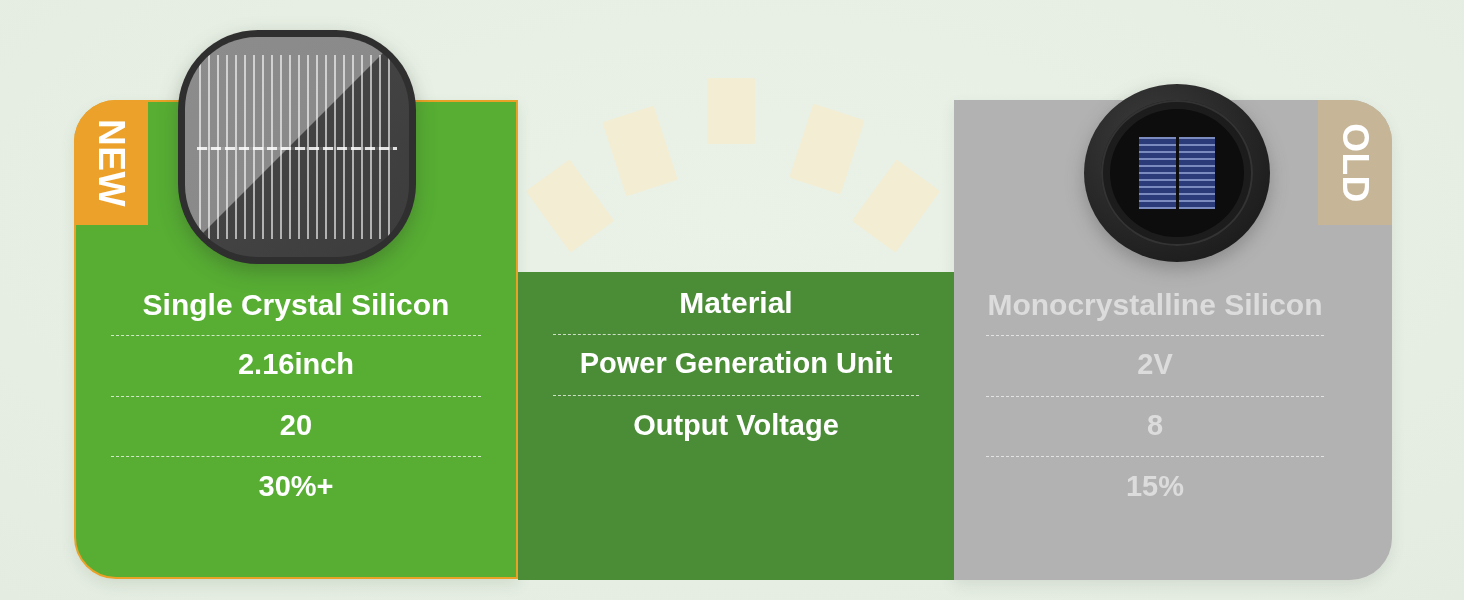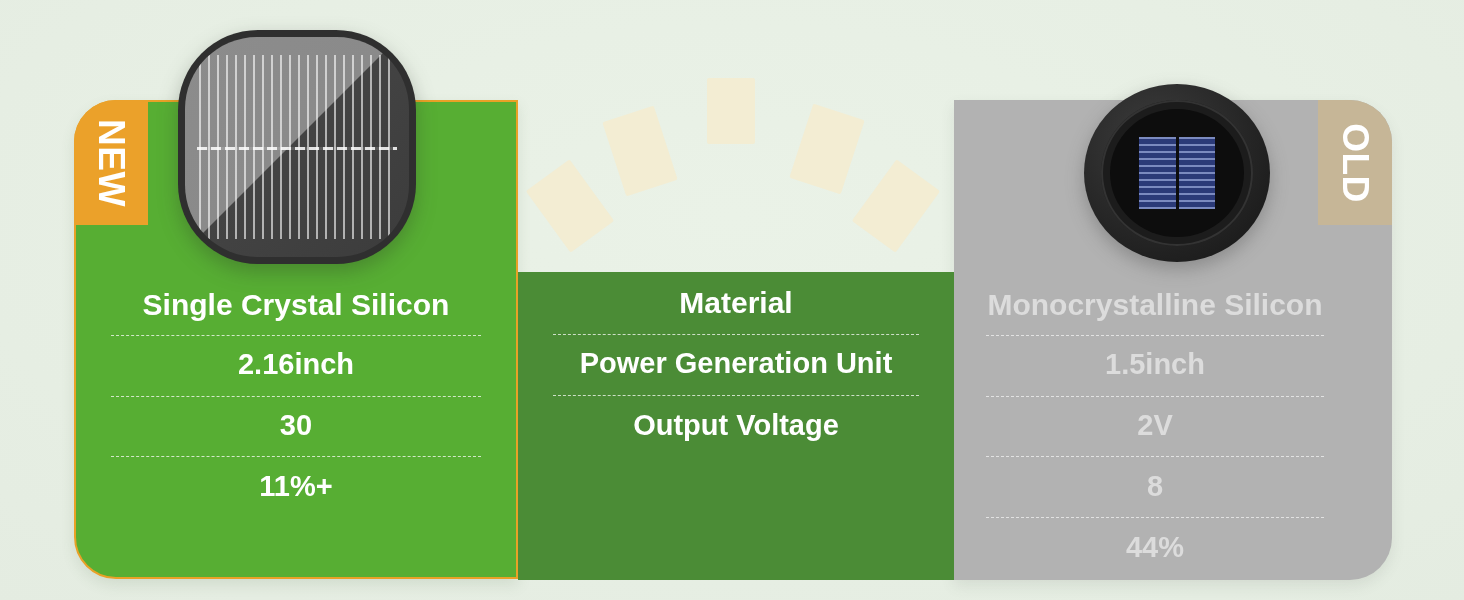--- a/index.html
+++ b/index.html
@@ -329,50 +329,47 @@
   </div>
 
   <div class="rows rows-new">
     <div class="row">
       <span class="row-text">Single Crystal Silicon</span>
     </div>
     <div class="row">
       <span class="row-text">2.16inch</span>
     </div>
     <div class="row">
-      <span class="row-text">30</span>
-    </div>
-    <div class="row">
-      <span class="row-text">11%+</span>
+      <span class="row-text">20</span>
+    </div>
+    <div class="row">
+      <span class="row-text">30%+</span>
     </div>
   </div>
 
   <div class="rows rows-center">
     <div class="row">
       <span class="row-text">Material</span>
     </div>
     <div class="row">
       <span class="row-text">Power Generation Unit</span>
     </div>
     <div class="row">
       <span class="row-text">Output Voltage</span>
     </div>
   </div>
 
   <div class="rows rows-old">
     <div class="row">
       <span class="row-text">Monocrystalline Silicon</span>
     </div>
     <div class="row">
-      <span class="row-text">1.5inch</span>
-    </div>
-    <div class="row">
       <span class="row-text">2V</span>
     </div>
     <div class="row">
       <span class="row-text">8</span>
     </div>
     <div class="row">
-      <span class="row-text">44%</span>
+      <span class="row-text">15%</span>
     </div>
   </div>
 
 </div>
 
 </body></html>

